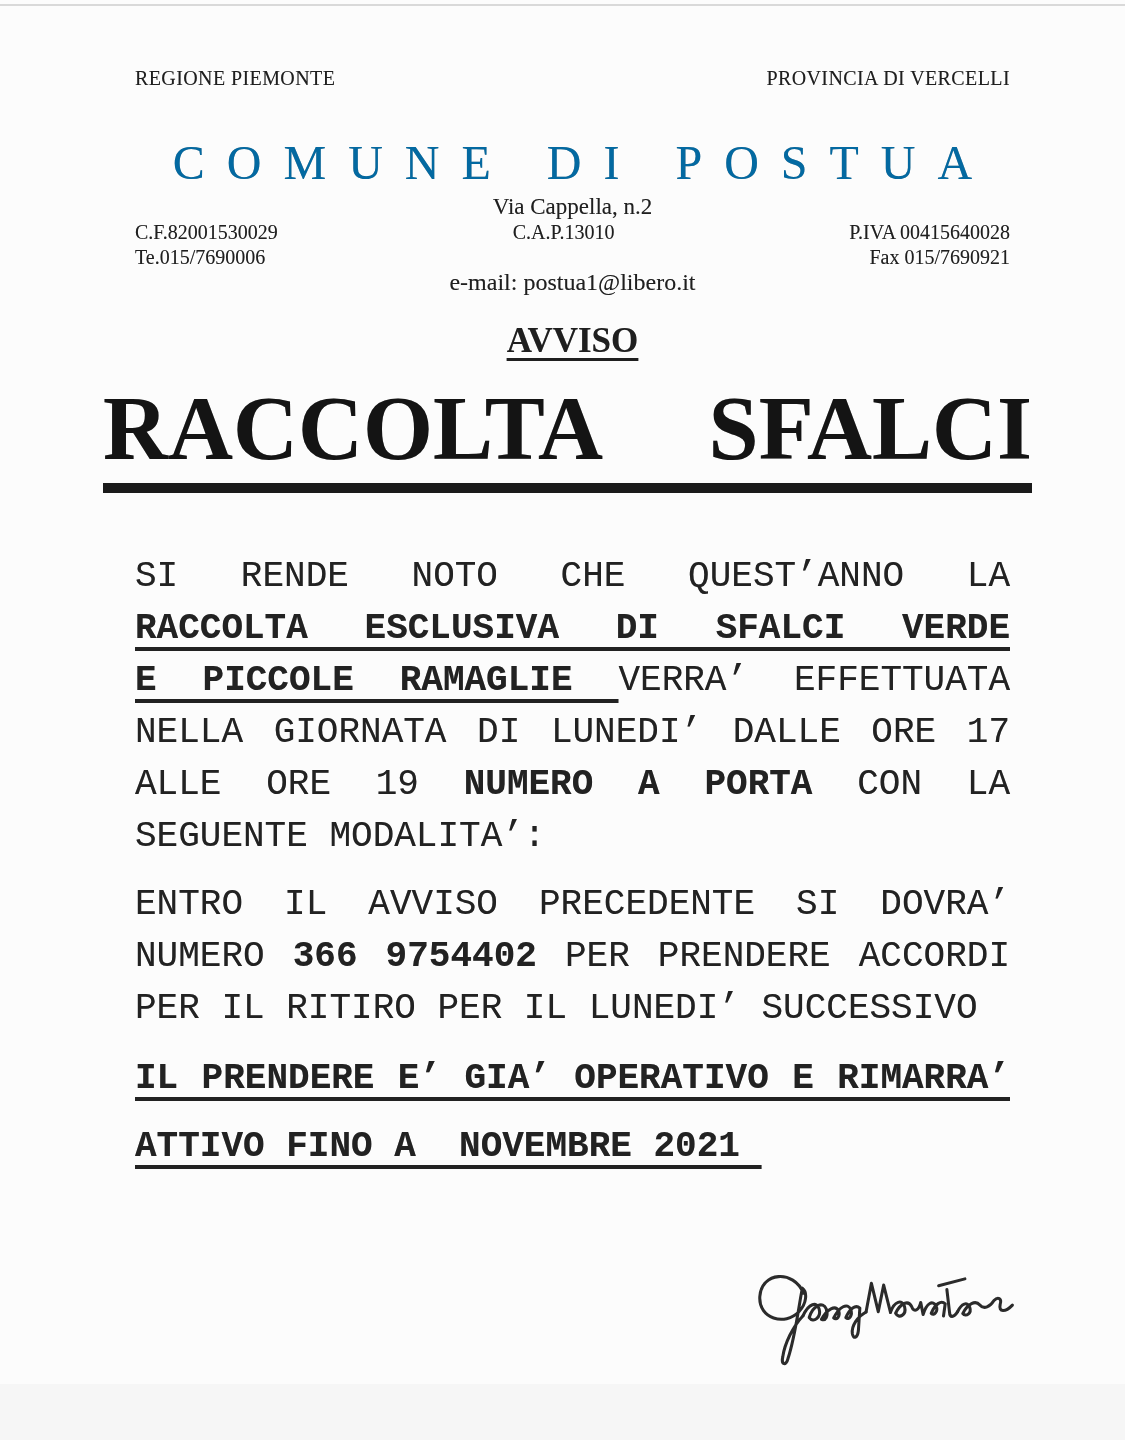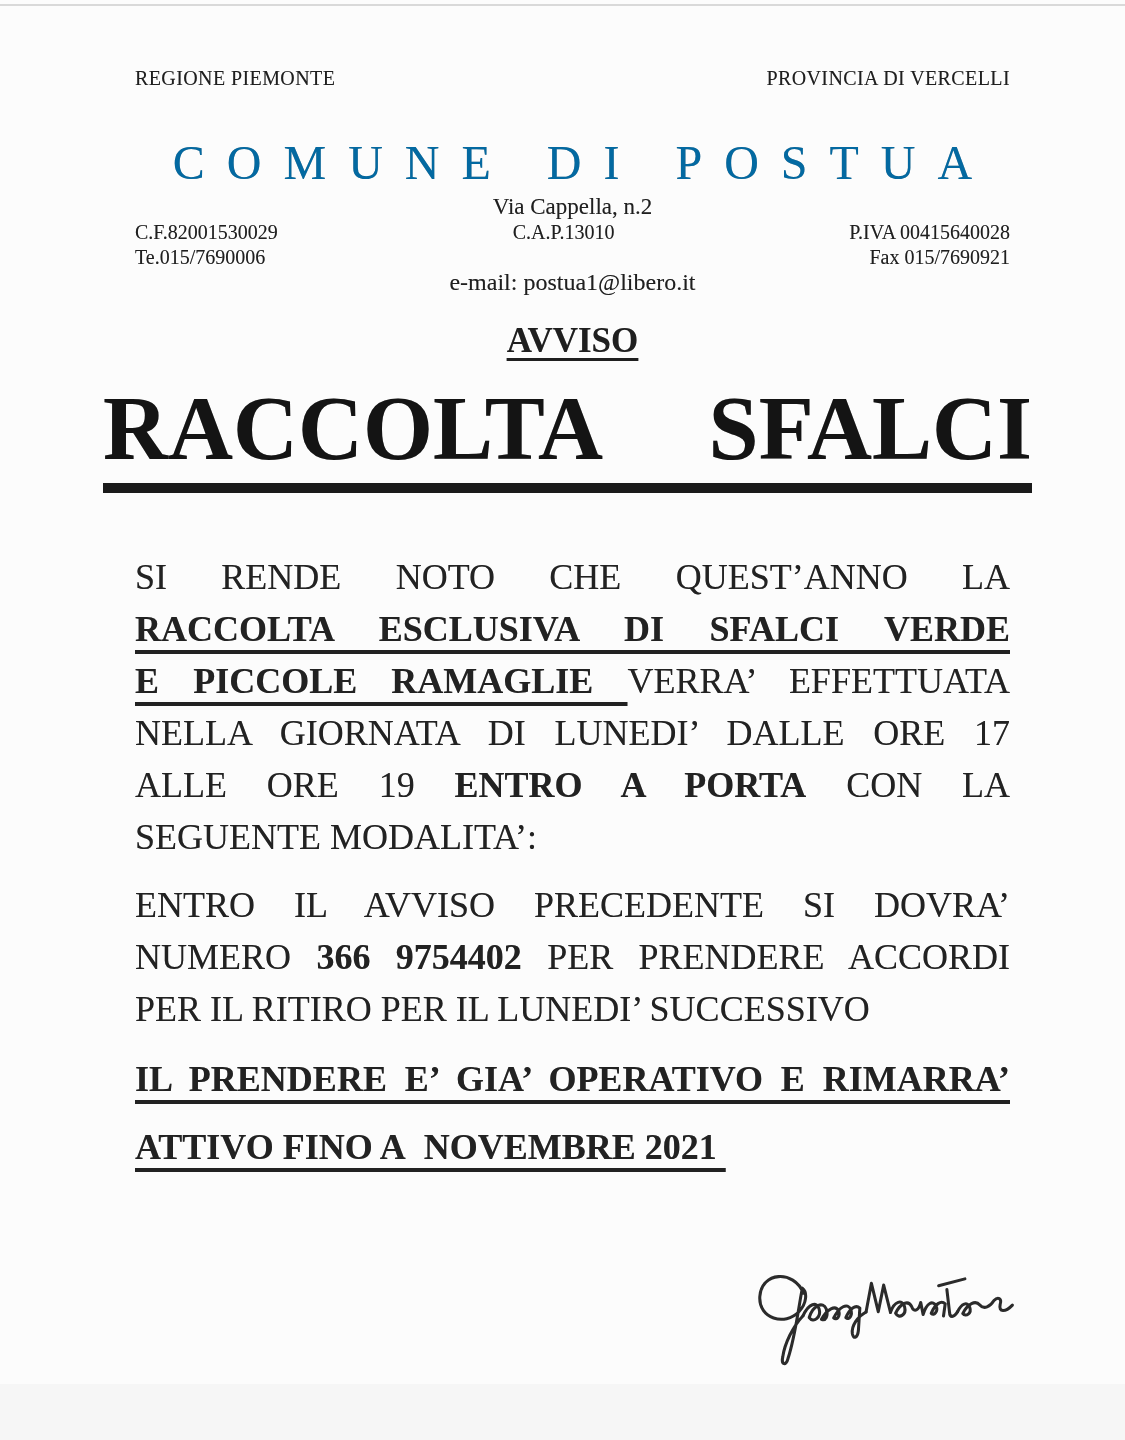--- a/index.html
+++ b/index.html
@@ -85,21 +85,21 @@
     font-weight: bold;
     color: #141414;
     border-bottom: 10px solid #1a1a1a;
     padding-bottom: 9px;
     white-space: nowrap;
   }
 
   
   .body-paragraphs { margin-top: 58px; }
   .para { font-size: 36px; line-height: 52px; margin-bottom: 16px; color: #222; }
-  .para .line { text-align: justify; text-align-last: justify; }
+  .para .line { text-align: justify; text-align-last: justify; font-family: Liberation Mono, monospace; }
   .para .line.last { text-align-last: left; }
   .para.spread { margin-top: 18px; }
   .para.spread .line { margin-bottom: 16px; }
   .run-b { font-weight: bold; }
   .run-u {
     text-decoration: underline;
     text-decoration-thickness: 4px;
     text-underline-offset: 9px;
   }
 
@@ -154,21 +154,21 @@
       <span>RACCOLTA</span>
       <span>SFALCI</span>
     </div>
 
     <div class="body-paragraphs">
         <div class="para">
           <div class="line"><span>SI RENDE NOTO CHE QUEST’ANNO LA</span></div>
           <div class="line"><span class="run-b run-u">RACCOLTA ESCLUSIVA DI SFALCI VERDE</span></div>
           <div class="line"><span class="run-b run-u">E PICCOLE RAMAGLIE </span><span>VERRA’ EFFETTUATA</span></div>
           <div class="line"><span>NELLA GIORNATA DI LUNEDI’ DALLE ORE 17</span></div>
-          <div class="line"><span>ALLE ORE 19 </span><span class="run-b">ENTRO A PORTA</span><span> CON LA</span></div>
+          <div class="line"><span>ALLE ORE 19 </span><span class="run-b">NUMERO A PORTA</span><span> CON LA</span></div>
           <div class="line last"><span>SEGUENTE MODALITA’:</span></div>
         </div>
         <div class="para">
           <div class="line"><span>ENTRO IL AVVISO PRECEDENTE SI DOVRA’</span></div>
           <div class="line"><span>NUMERO </span><span class="run-b">366 9754402</span><span> PER PRENDERE ACCORDI</span></div>
           <div class="line last"><span>PER IL RITIRO PER IL LUNEDI’ SUCCESSIVO</span></div>
         </div>
         <div class="para spread">
           <div class="line"><span class="run-b run-u">IL PRENDERE E’ GIA’ OPERATIVO E RIMARRA’</span></div>
           <div class="line last"><span class="run-b run-u">ATTIVO FINO A&nbsp; NOVEMBRE 2021&nbsp;</span></div>

